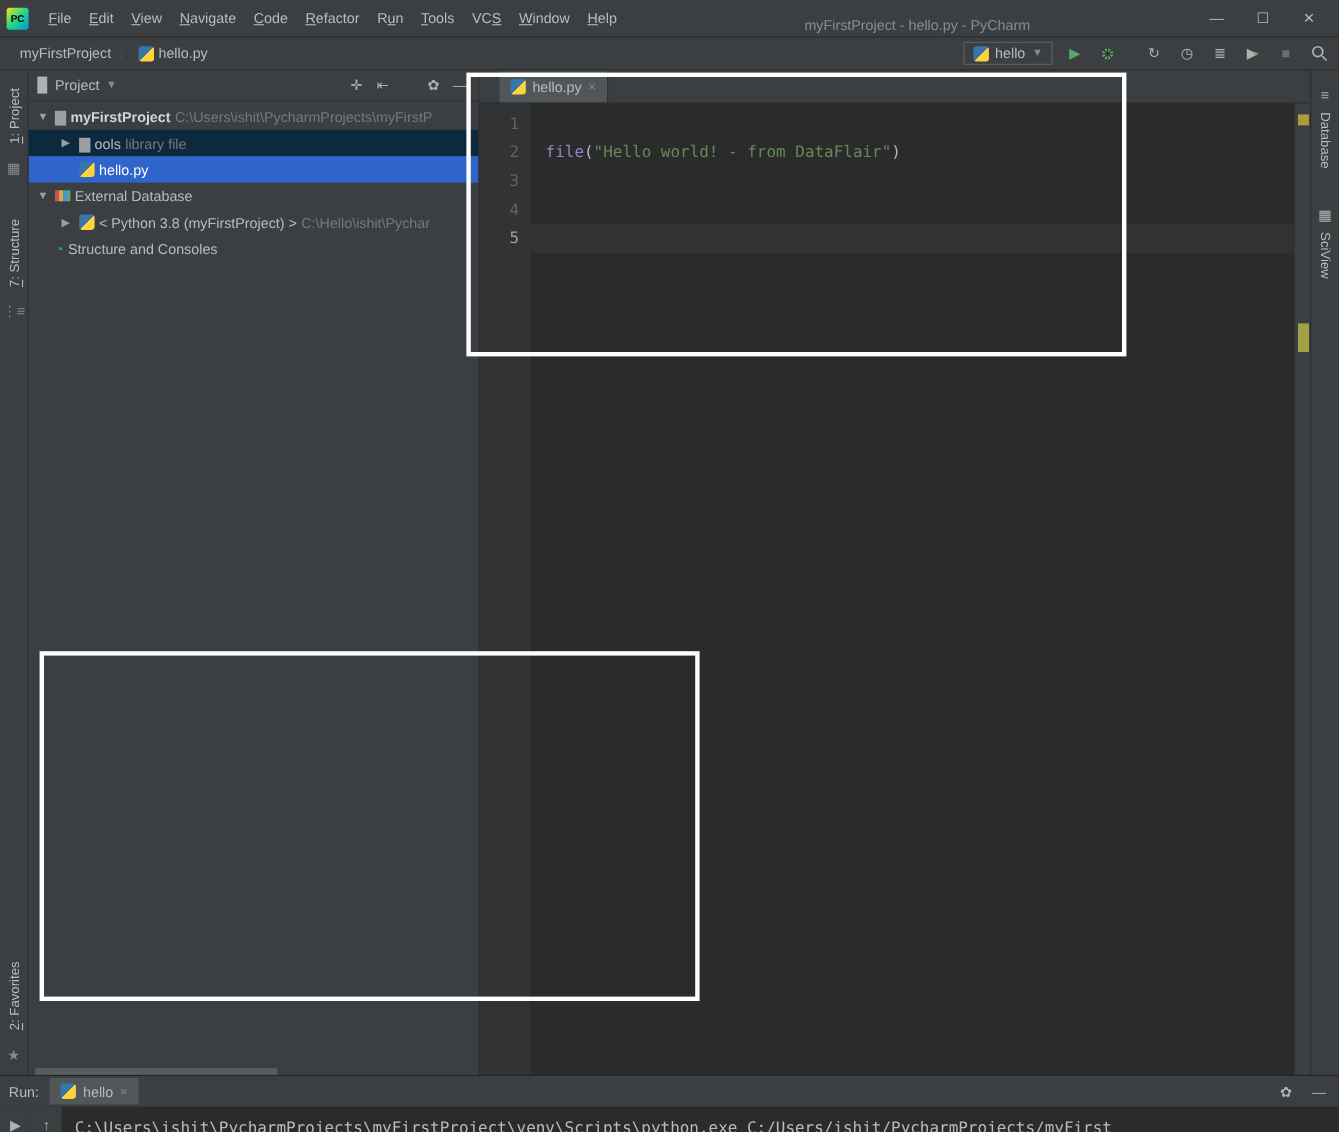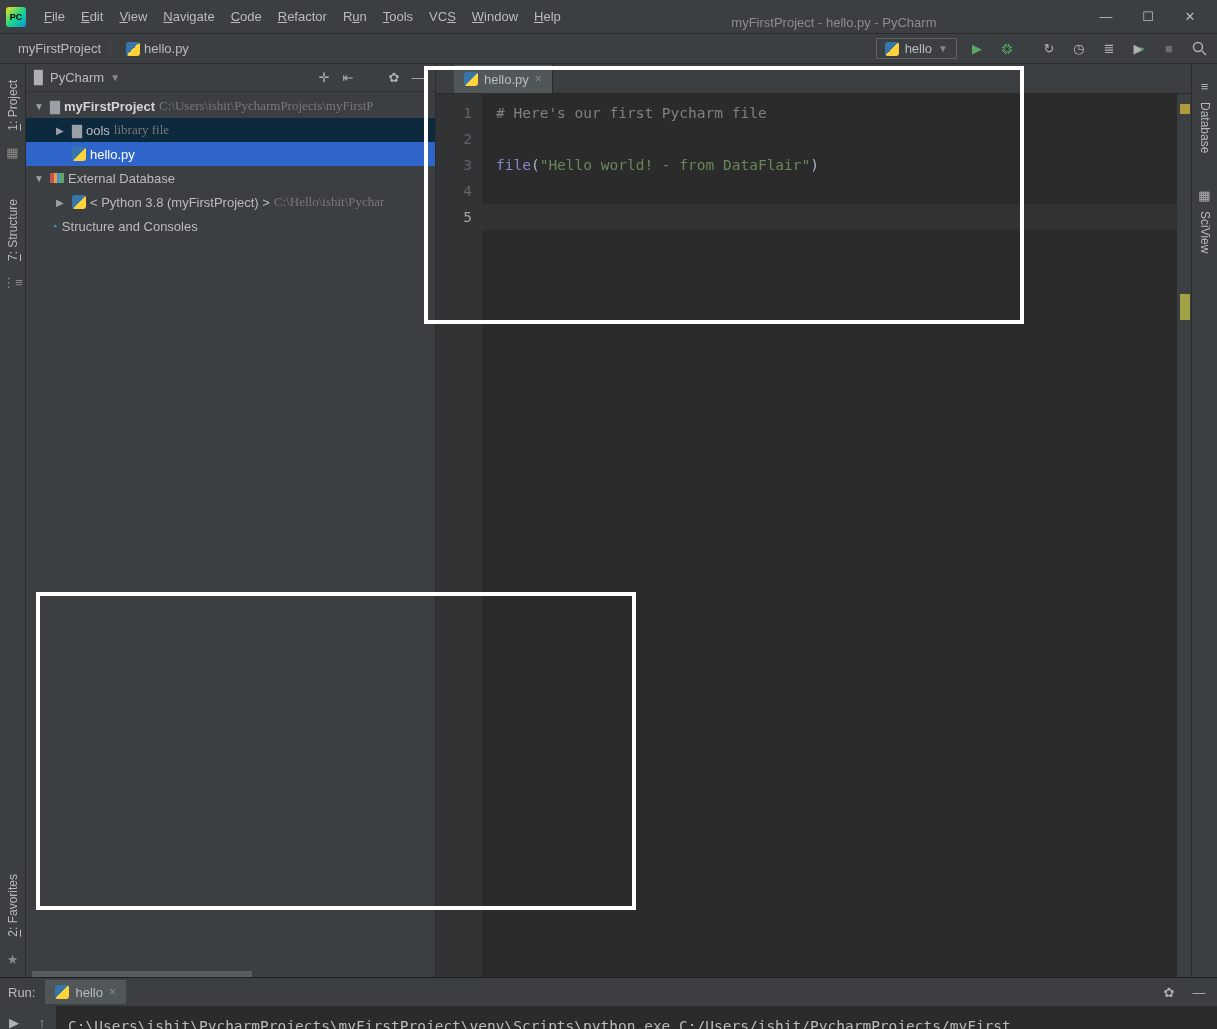--- a/index.html
+++ b/index.html
@@ -90,21 +90,21 @@
     display:flex;align-items:center;padding:0 8px;gap:6px;
   }
   .panel-title { flex:1;display:flex;align-items:center;gap:6px;}
   .panel-btn { width:18px;height:18px;display:flex;align-items:center;justify-content:center;color:#afb1b3;cursor:default;}
   .tree { flex:1; overflow:hidden; padding-top:2px;}
   .tree-row { height:24px; display:flex;align-items:center;padding-left:8px;gap:4px;white-space:nowrap;overflow:hidden;}
   .tree-row.selected { background:#2f65ca; color:#fff; }
   .tree-row.hover { background:#0d293e; }
   .arrow { width:12px;display:inline-block;color:#9aa0a6;font-size:10px;}
   .folder-icon { color:#9aa0a6; }
-  .dim { color:#787878;font-family:Liberation Serif, serif; }
+  .dim { color:#787878; }
   .tree-scroll { height:6px;background:#3c3f41;}
   .tree-thumb { height:6px;width:220px;background:#5a5d5f;margin-left:6px;}
   
   .editor-area { flex:1; display:flex;flex-direction:column; background:#2b2b2b;}
   .editor-tabs { height:30px;background:#3c3f41;border-bottom:1px solid #2b2b2b;display:flex;align-items:flex-end;}
   .editor-tab {
     height:28px;background:#515658;display:flex;align-items:center;gap:6px;
     padding:0 10px;border-right:1px solid #2b2b2b;color:#bbbbbb;
   }
   .tab-close { color:#8a8a8a;font-size:12px;}
@@ -242,21 +242,21 @@
     <div style="flex:1"></div>
     <div class="stripe-tab"><u>2</u>: Favorites</div>
     <div class="stripe-icon">★</div>
     <div style="height:10px"></div>
   </div>
 
   <div class="project-panel">
     <div class="panel-header">
       <div class="panel-title">
         <span style="color:#afb1b3">▉</span>
-        <span>PyCharm</span>
+        <span>Project</span>
         <span style="color:#888;font-size:10px">▼</span>
       </div>
       <div class="panel-btn">✛</div>
       <div class="panel-btn">⇤</div>
       <div style="width:16px"></div>
       <div class="panel-btn">✿</div>
       <div class="panel-btn">—</div>
     </div>
     <div class="tree">
       <div class="tree-row">
@@ -309,21 +309,20 @@
     <div class="editor-body">
       <div class="gutter">
         <div>1</div>
           <div>2</div>
           <div>3</div>
           <div>4</div>
           <div style="color:#a0a0a0">5</div>
       </div>
       <div class="code">
         <div class="code-caret-line"></div>
-        <div class="line"><span class="c-comment"># Here's our first Pycharm file</span></div>
         <div class="line"></div>
         <div class="line"><span class="c-builtin">file</span><span class="c-punct">(</span><span class="c-string">"Hello world! - from DataFlair"</span><span class="c-punct">)</span></div>
         <div class="line"></div>
         <div class="line"></div>
       </div>
       <div class="editor-right-gutter">
         <div class="warn-mark"></div>
         <div class="err-mark"></div>
       </div>
     </div>

